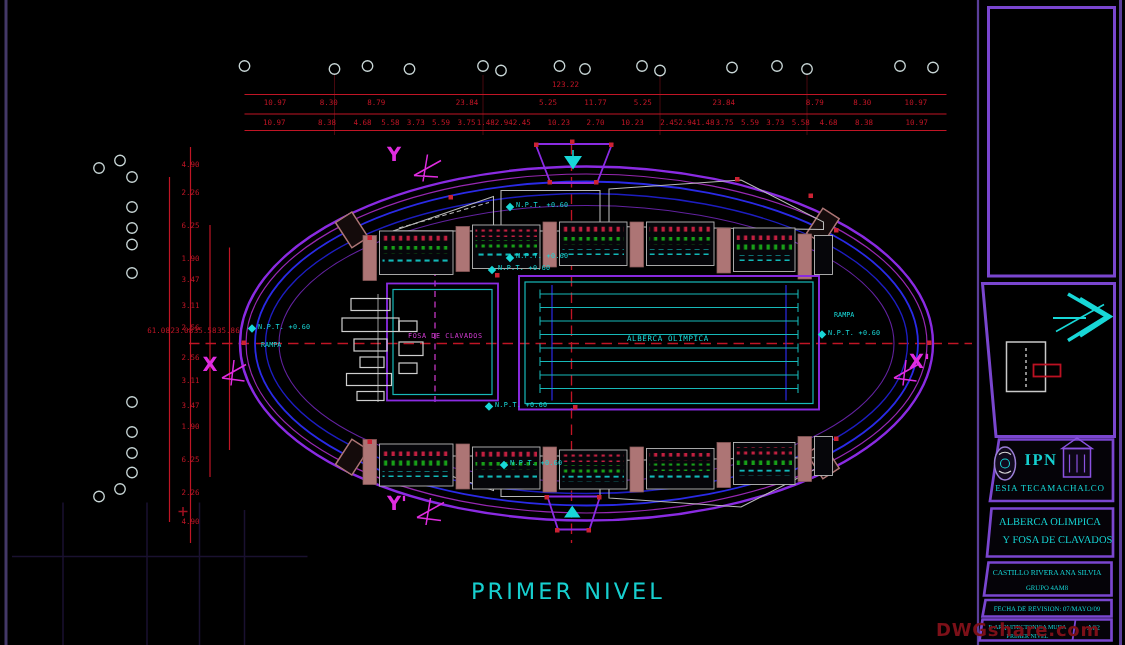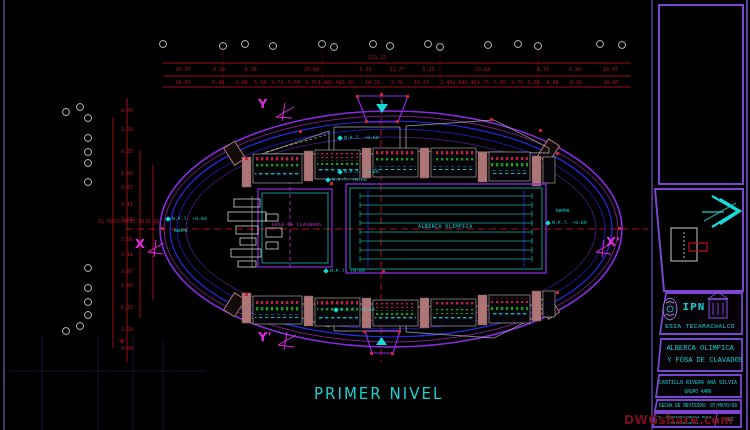--- a/index.html
+++ b/index.html
@@ -19,21 +19,21 @@
 
   
   .npt{display:flex;align-items:center;gap:2px;}
   .npt i{display:block;width:4px;height:4px;background:#18d7d7;transform:rotate(45deg);flex:none;}
   .npt b{font-weight:normal;font-size:4.5px;color:#18d7d7;letter-spacing:.2px;}
 
   .axis-label{font-family:"DejaVu Sans",sans-serif;font-size:13px;font-weight:bold;color:#e02ce0;}
   .plan-label{letter-spacing:.4px;}
 
   
-  .tb{font-family:Liberation Mono, monospace;color:#15d0d0;text-align:center;line-height:1.25;}
+  .tb{font-family:Liberation Serif, serif;color:#15d0d0;text-align:center;line-height:1.25;}
   #caption{font-family:"DejaVu Sans",sans-serif;font-size:15px;color:#17cfcf;letter-spacing:2px;}
   #watermark{font-family:"DejaVu Sans",sans-serif;font-size:12px;font-weight:bold;color:#7c1018;letter-spacing:.5px;}
 </style>
 </head>
 <body>
 
 <div id="canvas">
 
   <svg id="linework" width="750" height="430">
     <defs>

